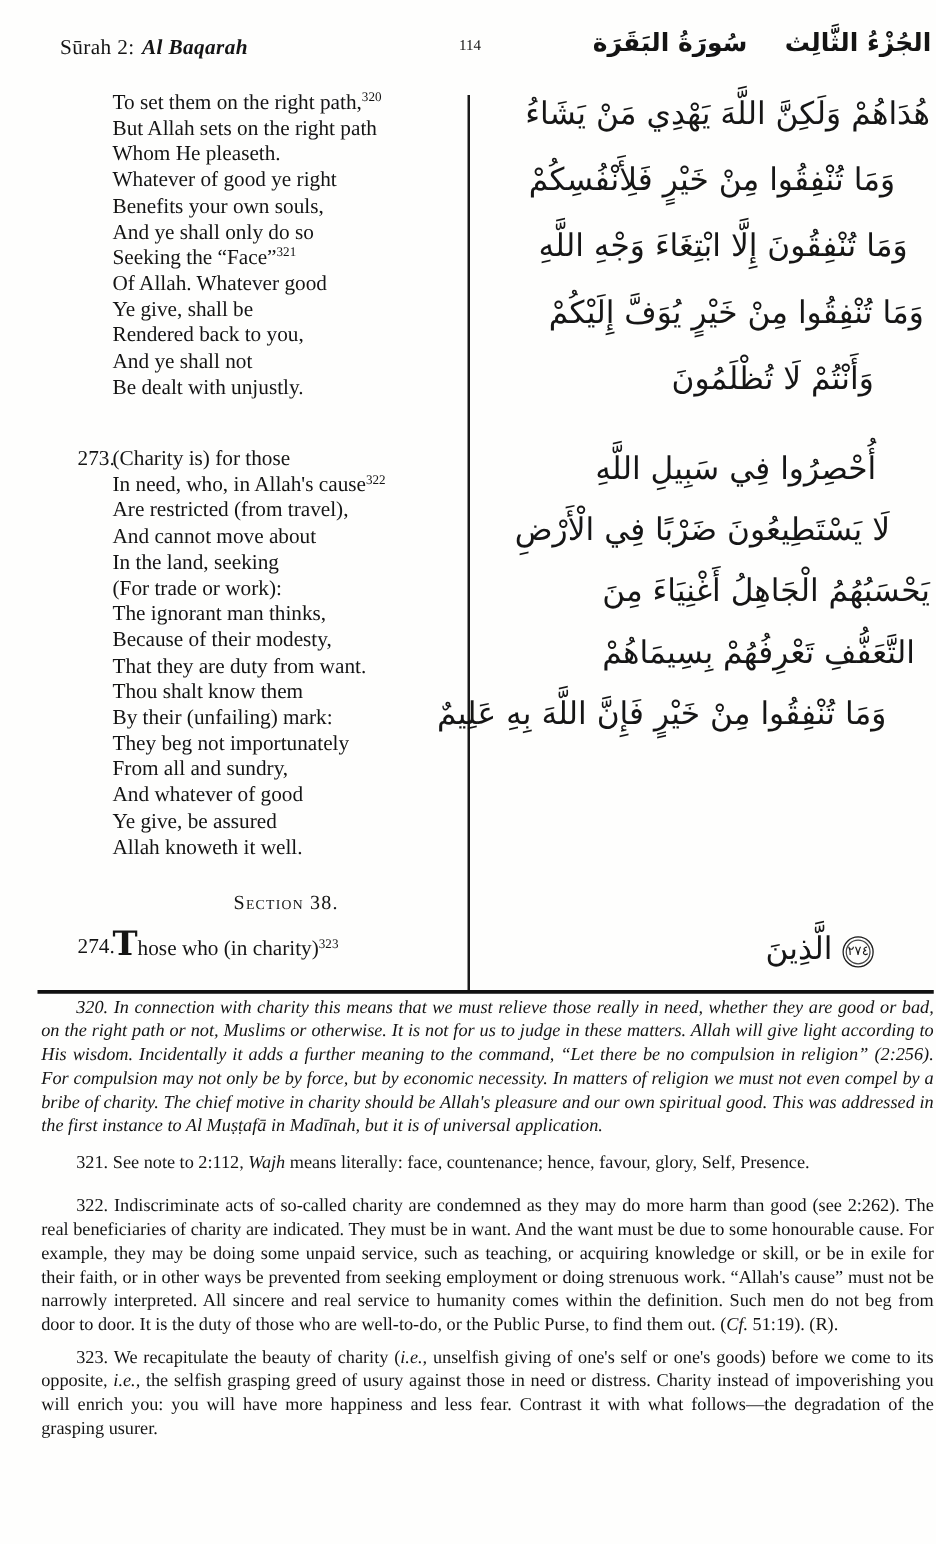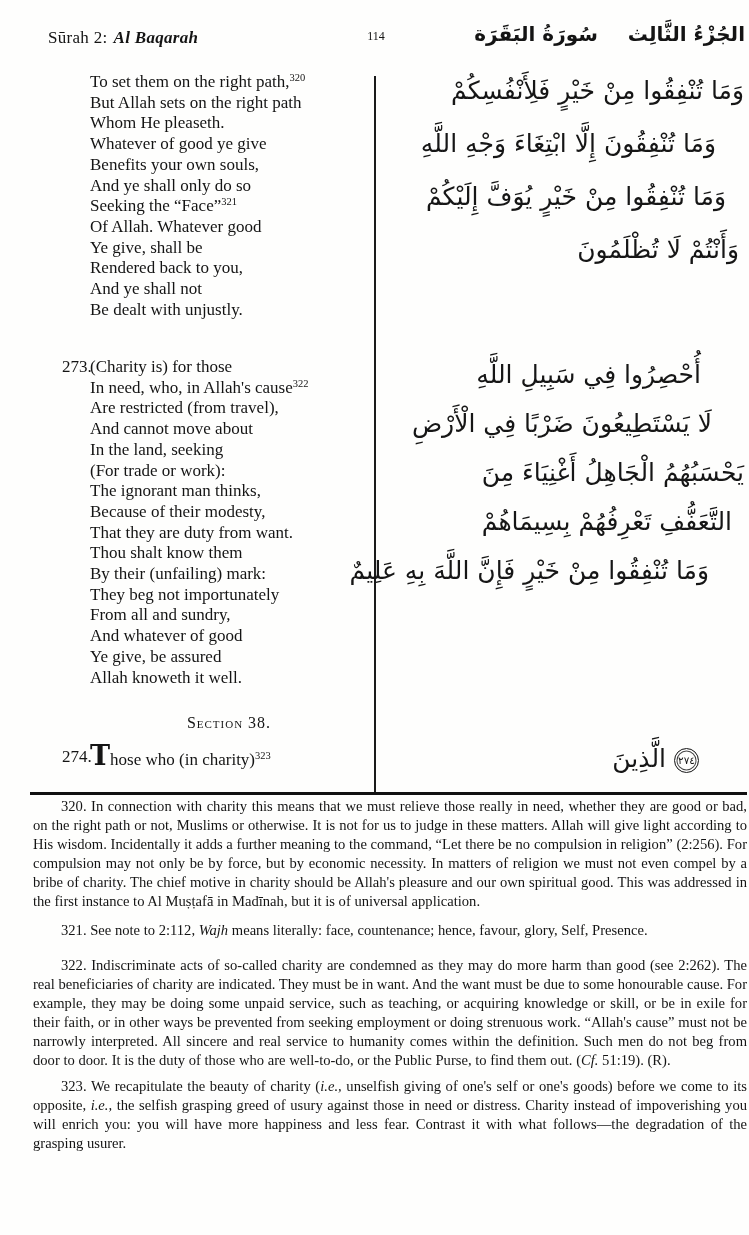--- a/index.html
+++ b/index.html
@@ -56,21 +56,21 @@
   #arb1 .aline:nth-child(6){margin-right:20px;}
   .medallion{
     display:inline-flex;align-items:center;justify-content:center;
     width:23px;height:23px;border:1.5px solid #1c1c1c;border-radius:50%;
     box-shadow:inset 0 0 0 1.5px #fff, inset 0 0 0 2.5px #444;
     font-size:10.5px;line-height:1;margin-left:8px;vertical-align:3px;
   }
   
   .footnotes{position:absolute;left:33px;top:797px;width:714px;font-size:14.6px;line-height:19px;}
   .footnotes p{margin:0;text-align:justify;text-indent:28px;}
-  .footnotes p.gap10{margin-bottom:10px;}
+  .footnotes p.gap10{margin-bottom:10px;font-style:italic;}
   .footnotes p.gap16{margin-bottom:16px;}
   .footnotes p.gap7{margin-bottom:7px;}
   .footnotes .it{font-style:italic;}
 </style>
 </head>
 <body>
 
 <div class="page">
 
   <div class="head-left">
@@ -82,21 +82,21 @@
     <span>سُورَةُ البَقَرَة</span>
   </div>
 
   <div class="vrule"></div>
   <div class="hrule"></div>
 
   <div class="eng-block" id="eng0">
       <div class="vline"><span>To set them on the right path,</span><sup class="fnref">320</sup></div>
       <div class="vline"><span>But Allah sets on the right path</span></div>
       <div class="vline"><span>Whom He pleaseth.</span></div>
-      <div class="vline"><span>Whatever of good ye give</span></div>
+      <div class="vline"><span>Whatever of good ye right</span></div>
       <div class="vline"><span>Benefits your own souls,</span></div>
       <div class="vline"><span>And ye shall only do so</span></div>
       <div class="vline"><span>Seeking the “Face”</span><sup class="fnref">321</sup></div>
       <div class="vline"><span>Of Allah. Whatever good</span></div>
       <div class="vline"><span>Ye give, shall be</span></div>
       <div class="vline"><span>Rendered back to you,</span></div>
       <div class="vline"><span>And ye shall not</span></div>
       <div class="vline"><span>Be dealt with unjustly.</span></div>
     </div>
   <div class="eng-block" id="eng1">
@@ -118,20 +118,21 @@
       <div class="vline"><span>Ye give, be assured</span></div>
       <div class="vline"><span>Allah knoweth it well.</span></div>
     </div>
   <div class="section-heading">Section 38.</div>
   <div class="eng-block" id="eng2">
       <span class="vnum">274.</span>
       <div class="vline"><span>Those who (in charity)</span><sup class="fnref">323</sup></div>
     </div>
 
   <div class="arb-block" id="arb0">
+      <div class="aline"><span>هُدَاهُمْ وَلَكِنَّ اللَّهَ يَهْدِي مَنْ يَشَاءُ</span></div>
       <div class="aline"><span>وَمَا تُنْفِقُوا مِنْ خَيْرٍ فَلِأَنْفُسِكُمْ</span></div>
       <div class="aline"><span>وَمَا تُنْفِقُونَ إِلَّا ابْتِغَاءَ وَجْهِ اللَّهِ</span></div>
       <div class="aline"><span>وَمَا تُنْفِقُوا مِنْ خَيْرٍ يُوَفَّ إِلَيْكُمْ</span></div>
       <div class="aline"><span>وَأَنْتُمْ لَا تُظْلَمُونَ</span></div>
     </div>
   <div class="arb-block" id="arb1">
       <div class="aline"><span>أُحْصِرُوا فِي سَبِيلِ اللَّهِ</span></div>
       <div class="aline"><span>لَا يَسْتَطِيعُونَ ضَرْبًا فِي الْأَرْضِ</span></div>
       <div class="aline"><span>يَحْسَبُهُمُ الْجَاهِلُ أَغْنِيَاءَ مِنَ</span></div>
       <div class="aline"><span>التَّعَفُّفِ تَعْرِفُهُمْ بِسِيمَاهُمْ</span></div>

